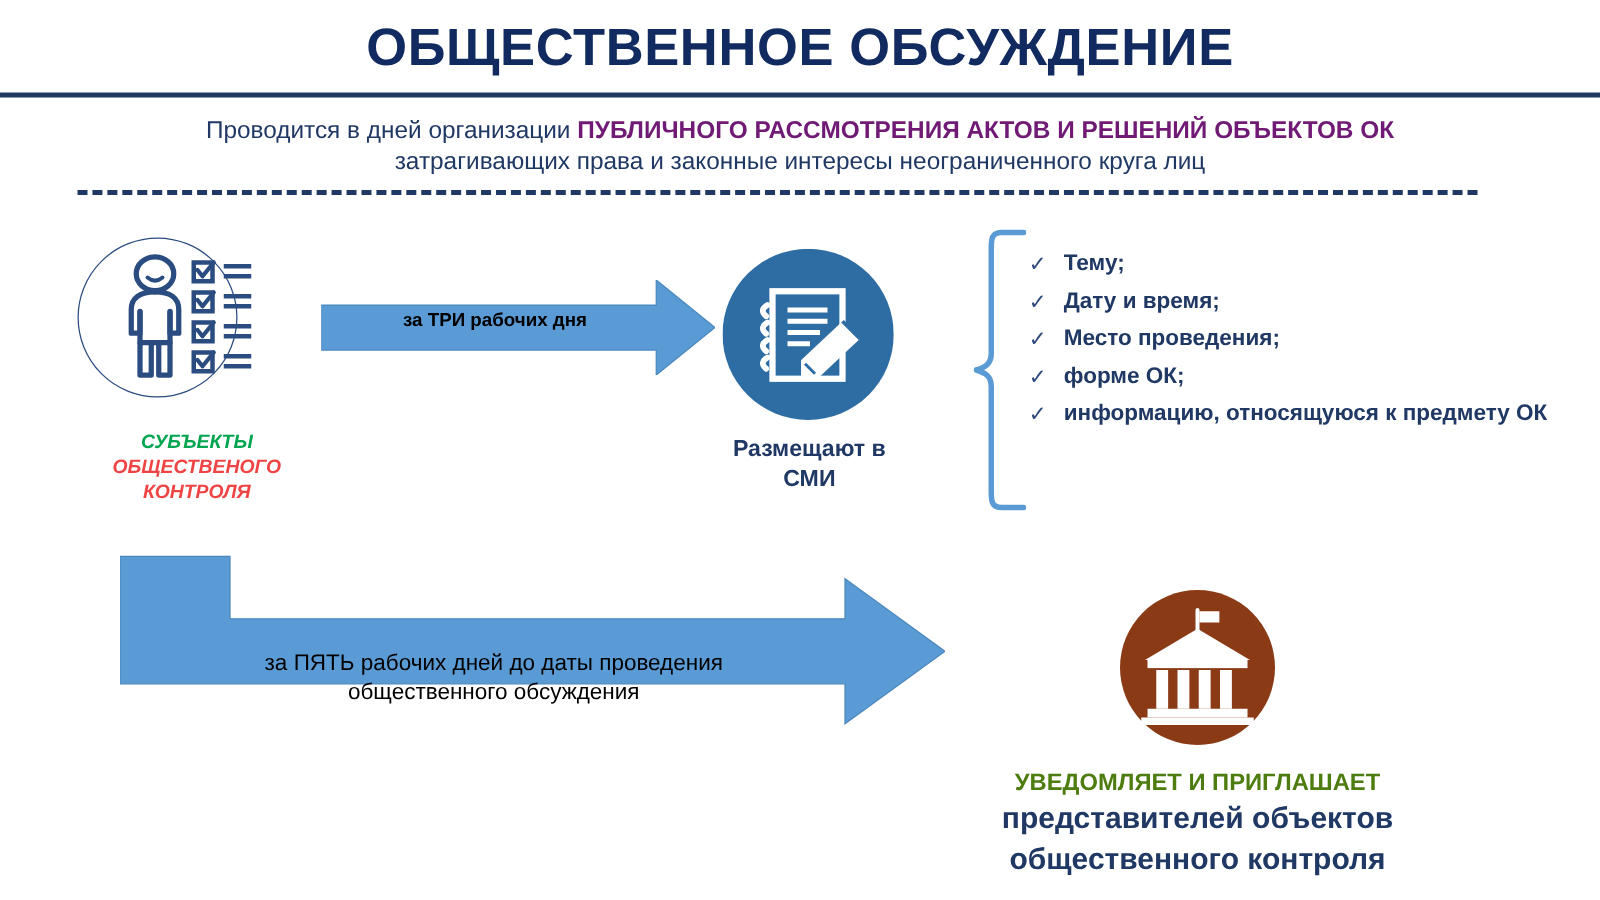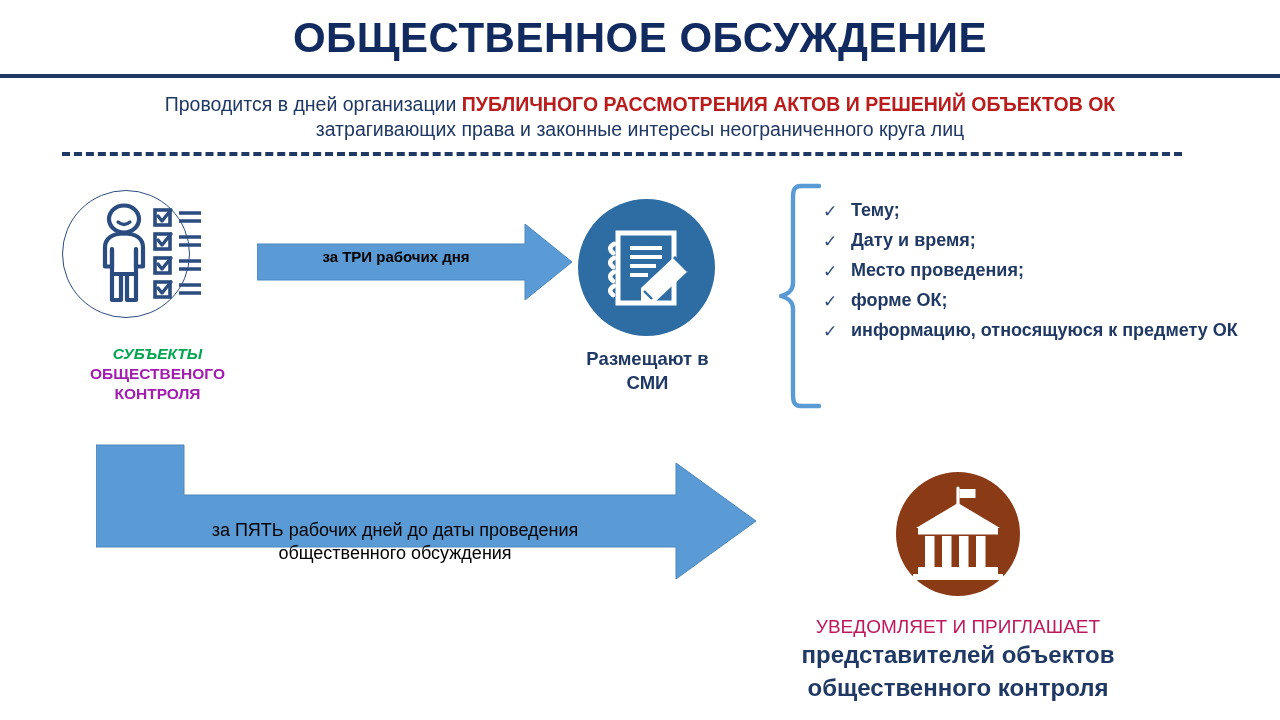--- a/index.html
+++ b/index.html
@@ -52,21 +52,21 @@
     width: 1240px;
     text-align: center;
     line-height: 1.28;
   }
   .sub-line {
     font-size: 19.5px;
     color: #1F3864;
   }
   .sub-plain { font-weight: normal; }
   .sub-green {
-    color: #b91c1c;
+    color: #701a75;
     font-weight: bold;
     text-align: right;
   }
   #dashed-rule {
     position: absolute;
     left: 62px;
     top: 152px;
     width: 1120px;
     height: 0;
     border-top: 4px dashed #1F3864;
@@ -94,21 +94,21 @@
     position: absolute;
     left: 40px;
     top: 344px;
     width: 235px;
     text-align: center;
     font-size: 15.5px;
     font-weight: bold;
     line-height: 1.3;
   }
   #subjects-caption .green { color: #00A550; font-style: italic; }
-  #subjects-caption .navy  { color: #a21caf; }
+  #subjects-caption .navy  { color: #ef4444; font-style: italic; }
 
   
   #arrow-three-days {
     position: absolute;
     left: 257px;
     top: 224px;
     width: 315px;
     height: 76px;
   }
   #arrow-three-days-label {
@@ -206,23 +206,23 @@
   }
   #institution-caption {
     position: absolute;
     left: 748px;
     top: 614px;
     width: 420px;
     text-align: center;
     line-height: 1.34;
   }
   #institution-caption .red {
-    color: #be185d;
+    color: #4d7c0f;
     font-size: 19px;
-    font-weight: normal;
+    font-weight: bold;
   }
   #institution-caption .navy {
     color: #1F3864;
     font-size: 24px;
     font-weight: bold;
   }
 </style>
 </head>
 <body>
 

